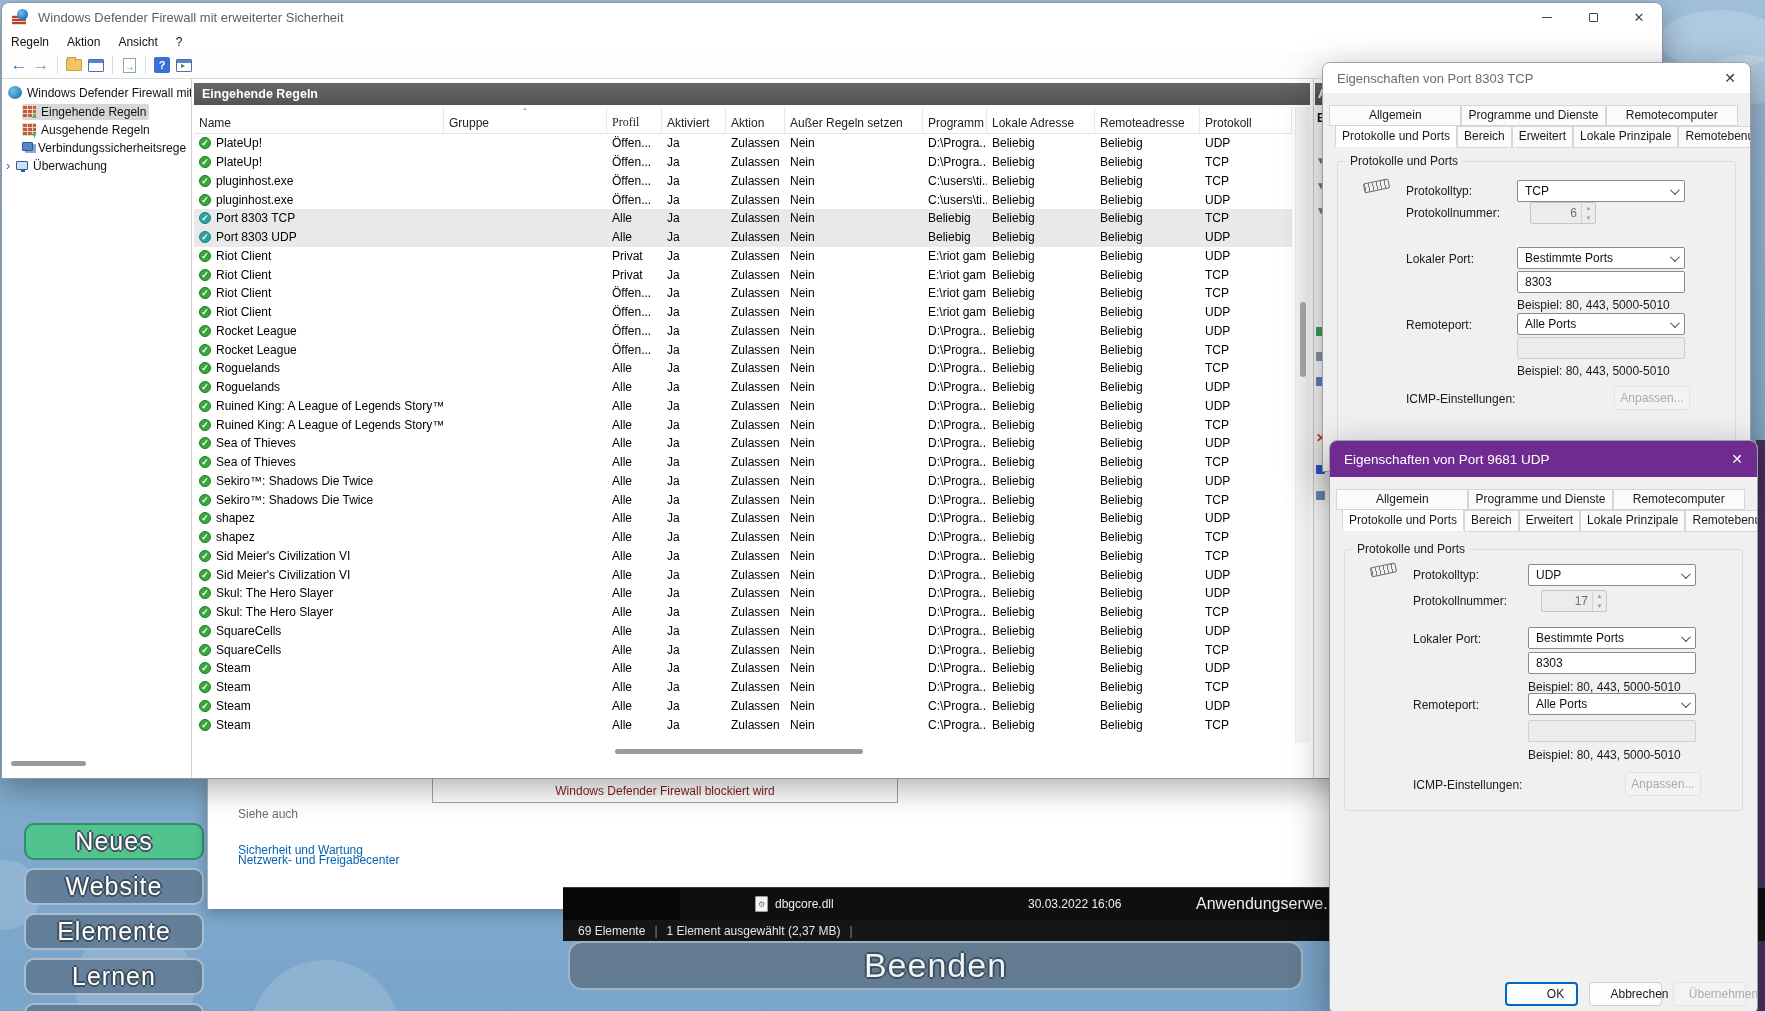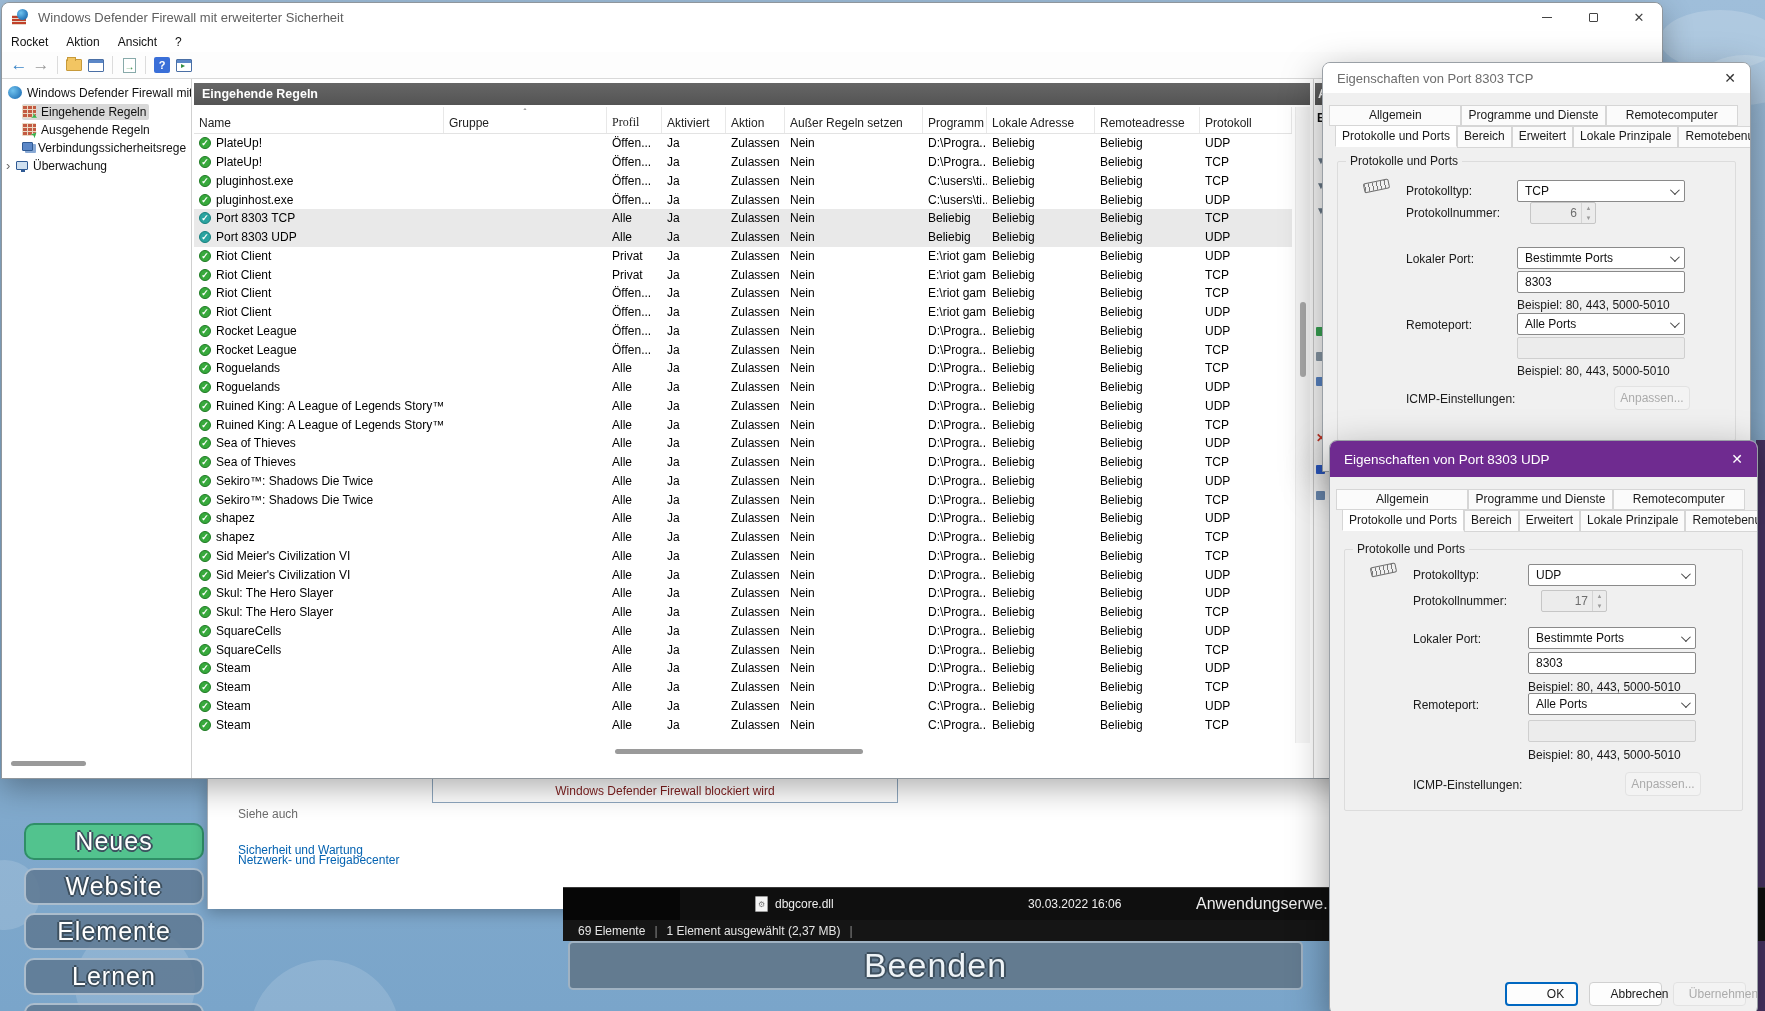--- a/index.html
+++ b/index.html
@@ -13,21 +13,21 @@
   .right-strip { position:absolute; right:0; top:440px; width:9px; height:571px; background:#4a3566; }
 
   .game-pill { position:absolute; left:24px; width:180px; height:37px; border-radius:10px;
     display:flex; align-items:center; justify-content:center;
     font-size:25px; color:#fff; letter-spacing:1px;
     text-shadow:-2px 0 0 #3d4f5e, 2px 0 0 #3d4f5e, 0 -2px 0 #3d4f5e, 0 2px 0 #3d4f5e;
     background:rgba(94,120,146,0.85); border:2px solid rgba(190,205,218,0.8); cursor:pointer; }
   .game-pill.green { background:#52c38e; border-color:#2f8f67; }
 
   .quit-panel { position:absolute; left:568px; top:941px; width:735px; height:49px;
-    background:rgba(96,117,136,0.88); border:2px solid rgba(175,192,206,0.8); border-radius:5px;
+    background:rgba(96,117,136,0.88); border:2px solid rgba(175,192,206,0.8); border-radius:14px;
     display:flex; align-items:center; justify-content:center; }
   .quit-panel .label { font-size:34px; color:#eef3f6; letter-spacing:1px;
     text-shadow:-2px 0 0 #3d4f5e, 2px 0 0 #3d4f5e, 0 -2px 0 #3d4f5e, 0 2px 0 #3d4f5e; }
 
   
   .cp-window { position:absolute; left:207px; top:779px; width:1250px; height:130px;
     background:#fff; border-left:1px solid #a8b0b8; box-shadow:0 4px 14px rgba(0,0,0,0.25); }
   .cp-focusbox { position:absolute; left:224px; top:-9px; width:466px; height:33px;
     border:1px solid #8fa8c0; background:#fff; display:flex; align-items:flex-end; justify-content:center;
     font-size:12px; color:#7f1d1d; padding-bottom:4px; }
@@ -247,21 +247,21 @@
           </div>
         <div class="cap-btn">
             <span class="max"></span>
           </div>
         <div class="cap-btn">
             <span class="cls">✕</span>
           </div>
       </div>
     </div>
     <div class="mmc-menubar">
-      <span class="menu-item">Rocket</span>
+      <span class="menu-item">Regeln</span>
       <span class="menu-item">Aktion</span>
       <span class="menu-item">Ansicht</span>
       <span class="menu-item">?</span>
     </div>
     <div class="mmc-toolbar">
       <div class="tb-btn">
           <span class="arrow-back">←</span>
         </div>
       <div class="tb-btn">
           <span class="arrow-fwd">→</span>
@@ -794,21 +794,21 @@
       <span class="example" style="top:202px; left:179px;">Beispiel: 80, 443, 5000-5010</span>
       <span class="flabel" style="top:230px; left:68px;">ICMP-Einstellungen:</span>
       <div class="btn disabled anpassen" style="top:224px; left:276px;">
         <span>Anpassen...</span>
       </div>
     </div>
   </div>
 
   <div class="dialog dlg-udp">
     <div class="dlg-titlebar">
-      <span>Eigenschaften von Port 8303 UDP</span>
+      <span>Eigenschaften von Port 9681 UDP</span>
       <span class="dlg-close">✕</span>
     </div>
     <div class="tabs row1" id="udp-tabs1">
         <div class="tab">Allgemein</div>
         <div class="tab">Programme und Dienste</div>
         <div class="tab">Remotecomputer</div>
       </div>
     <div class="tabs row2" id="udp-tabs2">
         <div class="tab active">Protokolle und Ports</div>
         <div class="tab">Bereich</div>

